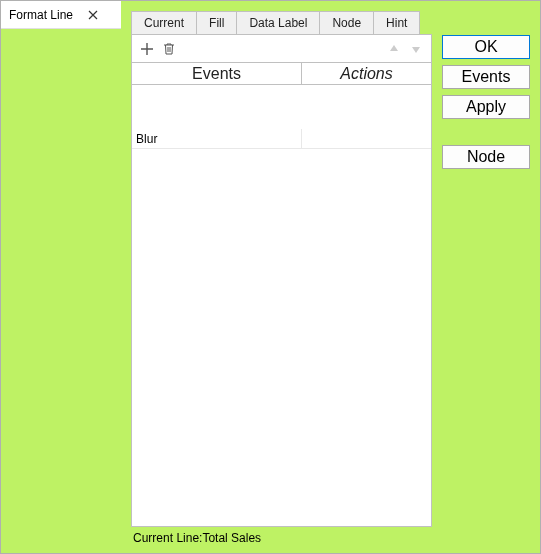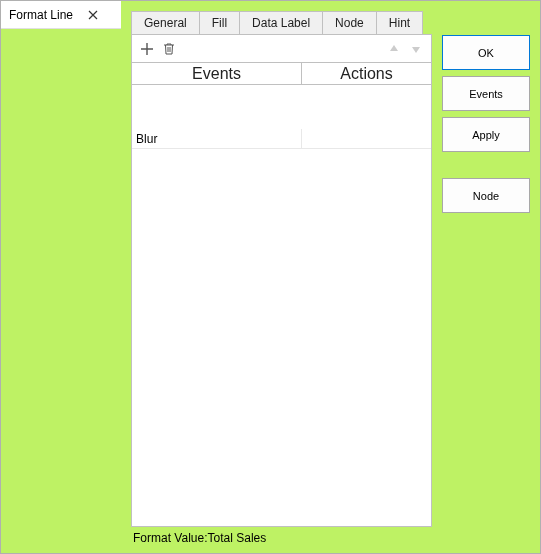--- a/index.html
+++ b/index.html
@@ -110,21 +110,21 @@
     border-bottom: 1px solid #c0c0c0;
   }
   .th {
     display: flex;
     align-items: center;
     justify-content: center;
     font-size: 16px;
     color: #222;
     border-right: 1px solid #c0c0c0;
   }
-  .th:last-child { border-right: none; }
+  .th:last-child { border-right: none; font-style: italic; }
   .col-events { width: 170px; }
   .col-actions { flex: 1; }
   .tbody { flex: 1; overflow: auto; }
   .tr {
     display: flex;
     height: 20px;
     border-bottom: 1px solid #e8e8e8;
     margin-top: 44px;
   }
   .td {
@@ -141,24 +141,24 @@
     color: #000;
   }
   .right {
     width: 88px;
     display: flex;
     flex-direction: column;
     gap: 6px;
     padding-top: 24px;
   }
   .btn {
-    height: 35px;
+    height: 24px;
     border: 1px solid #a8a8a8;
     background: #fdfdfd;
-    font-size: 11px;
+    font-size: 16px;
     cursor: pointer;
     color: #000;
     display: flex;
     align-items: center;
     justify-content: center;
   }
   .btn.primary { border: 1px solid #0078d7; }
   .gap { height: 14px; }
 </style>
 </head>
@@ -171,21 +171,21 @@
       <svg viewBox="0 0 10 10">
           <path d="M1 1 L9 9 M9 1 L1 9" stroke="currentColor" stroke-width="1.2" fill="none"></path>
         </svg>
     </div>
   </div>
 
   <div class="body">
     <div class="left">
 
       <div class="tabs">
-        <div class="tab">General</div>
+        <div class="tab">Current</div>
         <div class="tab">Fill</div>
         <div class="tab">Data Label</div>
         <div class="tab">Node</div>
         <div class="tab">Hint</div>
       </div>
 
       <div class="toolbar-row">
         <div class="icon-btn">
           <svg width="14" height="14" viewBox="0 0 14 14">
               <path d="M7 1 V13 M1 7 H13" stroke="#555" stroke-width="1.4"></path>
@@ -216,21 +216,21 @@
         </div>
         <div class="tbody">
           <div class="tr">
             <div class="td col-events">Blur</div>
             <div class="td col-actions"></div>
           </div>
         </div>
       </div>
 
       <div class="status">
-        <span>Format Value:</span><span>Total Sales</span>
+        <span>Current Line:</span><span>Total Sales</span>
       </div>
     </div>
 
     <div class="right">
       <div class="btn primary">OK</div>
       <div class="btn">Events</div>
       <div class="btn">Apply</div>
       <div class="gap"></div>
       <div class="btn">Node</div>
     </div>

